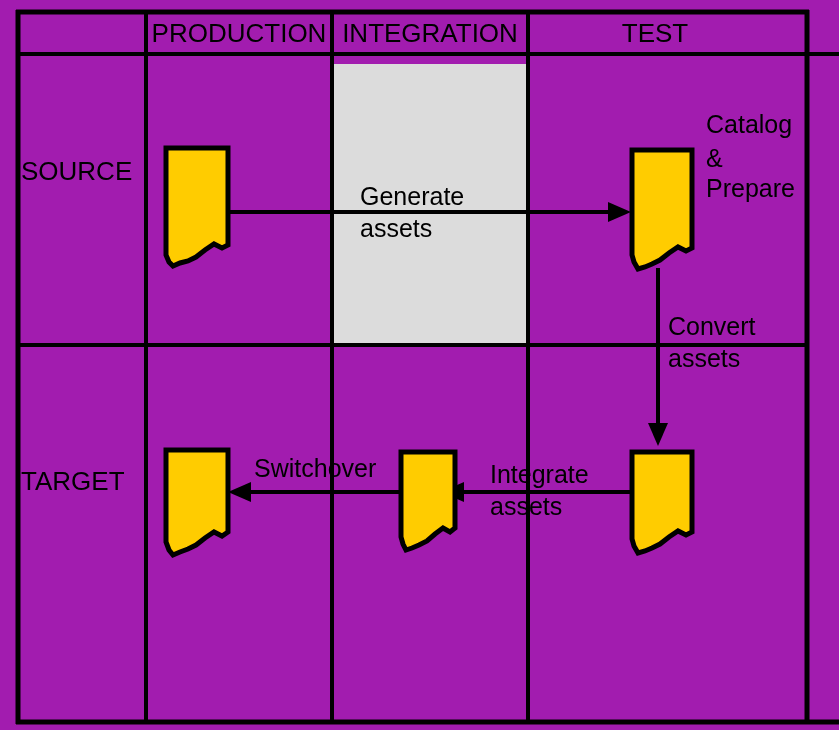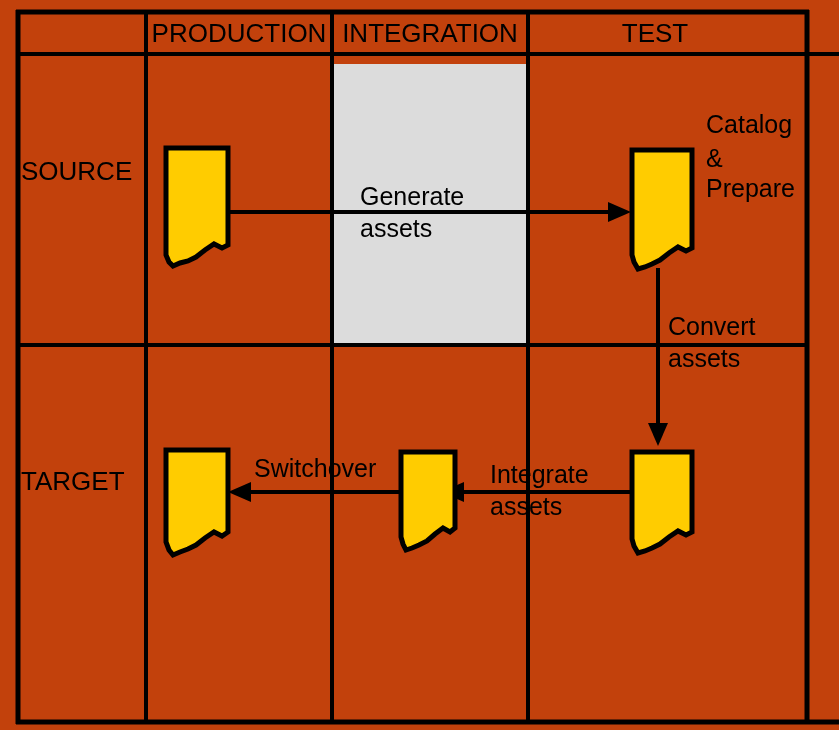--- a/index.html
+++ b/index.html
@@ -8,21 +8,21 @@
     padding: 0;
     background: #ffffff;
   }
   body {
     font-family: "Liberation Sans", sans-serif;
   }
   #diagram-root {
     position: relative;
     width: 839px;
     height: 730px;
-    background: #c2410c;
+    background: #a21caf;
     overflow: hidden;
   }
   #diagram-svg {
     position: absolute;
     top: 0;
     left: 0;
     width: 839px;
     height: 730px;
   }
   .grid-line {

